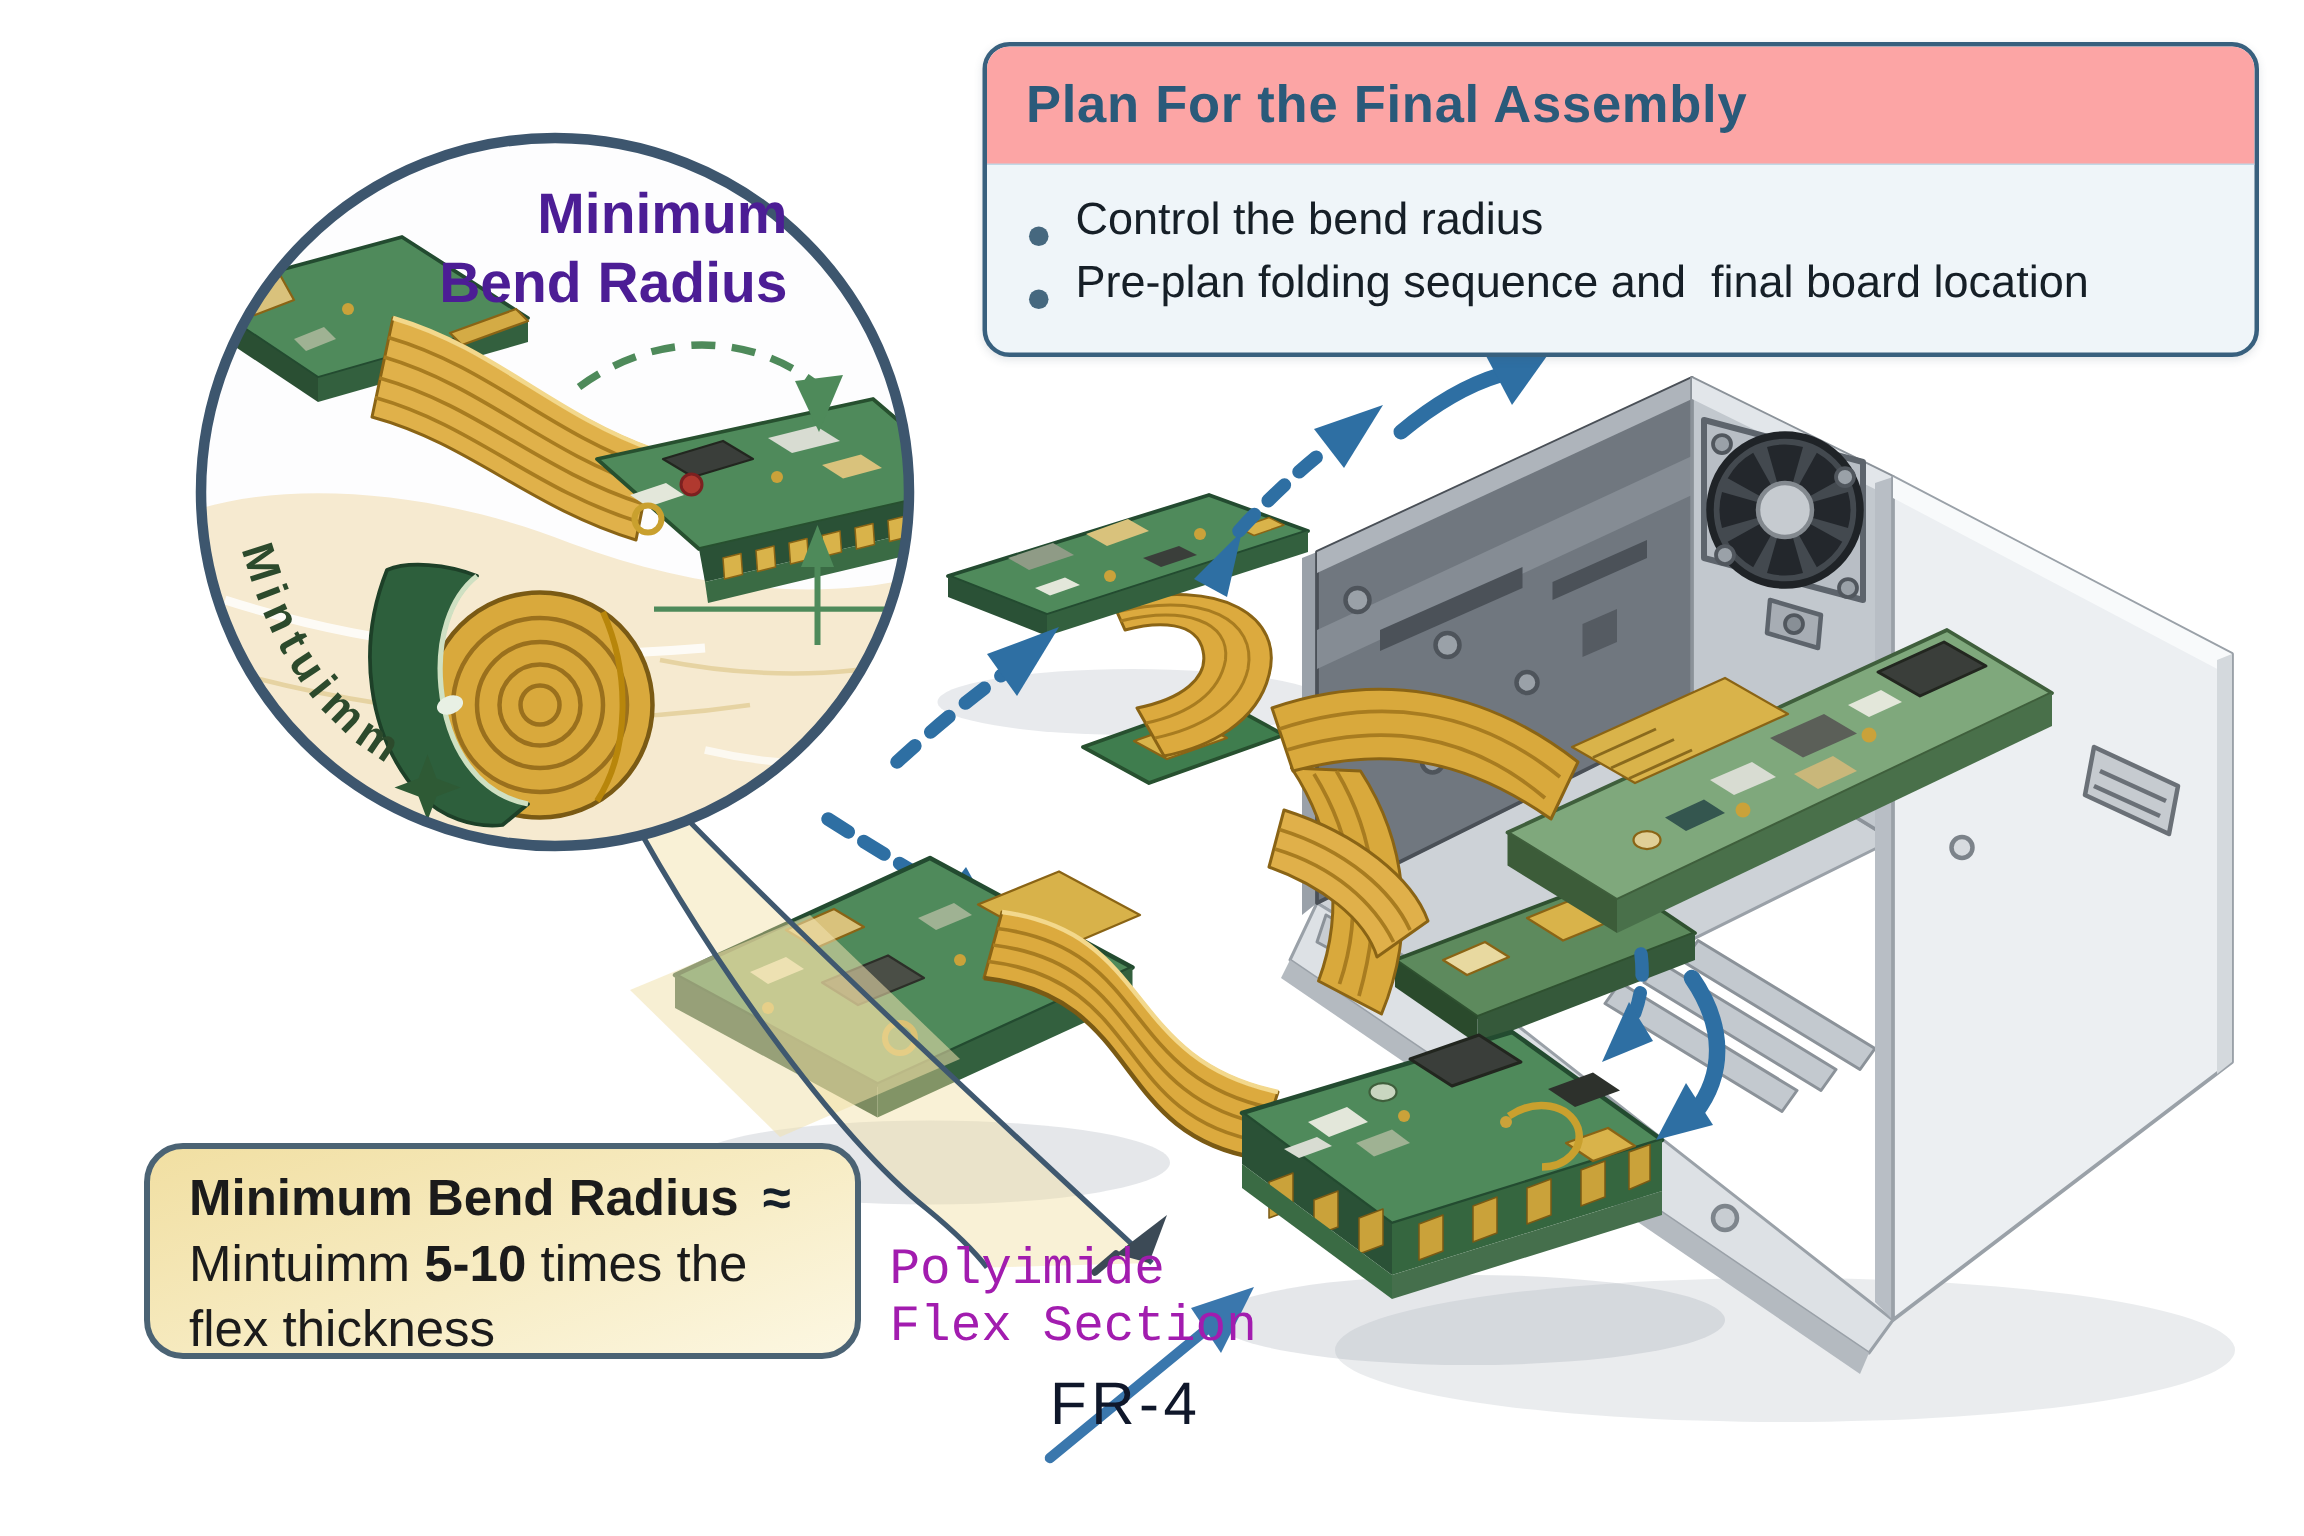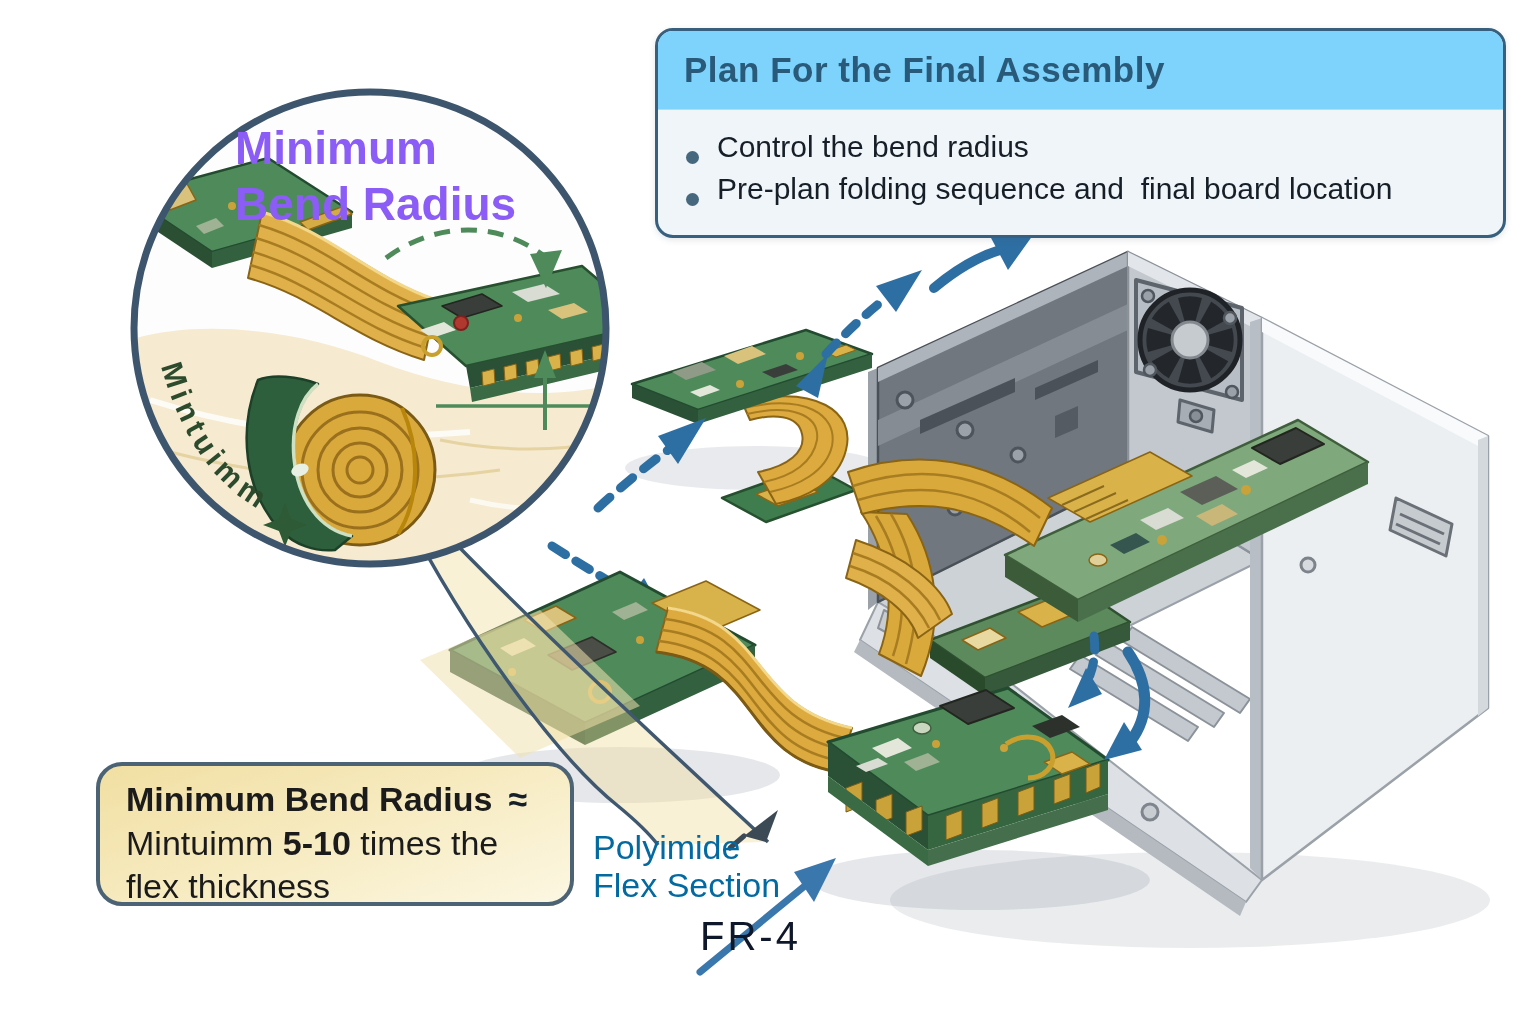--- a/index.html
+++ b/index.html
@@ -4,45 +4,45 @@
 <style>
   html,body{margin:0;padding:0;background:#ffffff;}
   #stage{position:relative;width:1536px;height:1024px;background:#ffffff;overflow:hidden;
          font-family:"Liberation Sans", sans-serif;}
   #art{position:absolute;left:0;top:0;width:1536px;height:1024px;}
 
   
   .callout{position:absolute;left:655px;top:28px;width:845px;height:204px;
            border:3px solid #38607e;border-radius:18px;background:#eff5f9;
            box-shadow:0 2px 6px rgba(60,80,100,.15);overflow:hidden;}
-  .callout-header{height:78px;background:#7dd3fc;border-bottom:1px solid #c2d8e6;
+  .callout-header{height:78px;background:#fca5a5;border-bottom:1px solid #c2d8e6;
                   display:flex;align-items:center;padding:0 26px;}
   .callout-title{font-size:35px;font-weight:bold;color:#2a5a7a;letter-spacing:.5px;}
   .callout-body{padding:12px 26px 0 26px;}
   .bullet-row{display:flex;align-items:flex-end;margin:8px 0;}
   .bullet-dot{flex:0 0 13px;width:13px;height:13px;border-radius:50%;background:#46687f;margin:12px 18px 0 2px;}
   .bullet-text{font-size:30px;color:#161f27;white-space:pre-wrap;}
 
   
-  .circle-title{position:absolute;left:235px;top:120px;width:290px;text-align:left;
-                font-size:46px;font-weight:bold;color:#8b5cf6;line-height:1.22;}
+  .circle-title{position:absolute;left:235px;top:120px;width:290px;text-align:right;
+                font-size:38px;font-weight:bold;color:#4c1d95;line-height:1.22;}
   .circle-title span{display:block;}
 
   
   .note-box{position:absolute;left:96px;top:762px;width:478px;height:144px;
             border:4px solid #4b6374;border-radius:26px;
             background:linear-gradient(160deg,#f1dfa2 0%,#f7ecc4 55%,#fcf7e2 100%);
             padding:12px 26px;box-sizing:border-box;
             font-size:34px;color:#1b1b1b;line-height:1.28;}
   .note-heading{font-weight:bold;text-align:right;}
   .note-approx{font-weight:bold;margin-left:16px;color:#15202b;}
   .note-bold{font-weight:bold;}
 
   
-  .flex-label{position:absolute;left:593px;top:828px;font-size:34px;color:#0369a1;line-height:1.12;}
+  .flex-label{position:absolute;left:593px;top:828px;font-size:34px;color:#a21caf;line-height:1.12;font-family:Liberation Mono, monospace;}
   .flex-label span{display:block;}
   .fr4-label{position:absolute;left:700px;top:914px;font-size:40px;color:#0f172a;letter-spacing:3px;}
 </style>
 </head>
 <body>
 
 <div id="stage">
 
 <svg id="art" viewBox="0 0 1536 1024">
   <defs>

